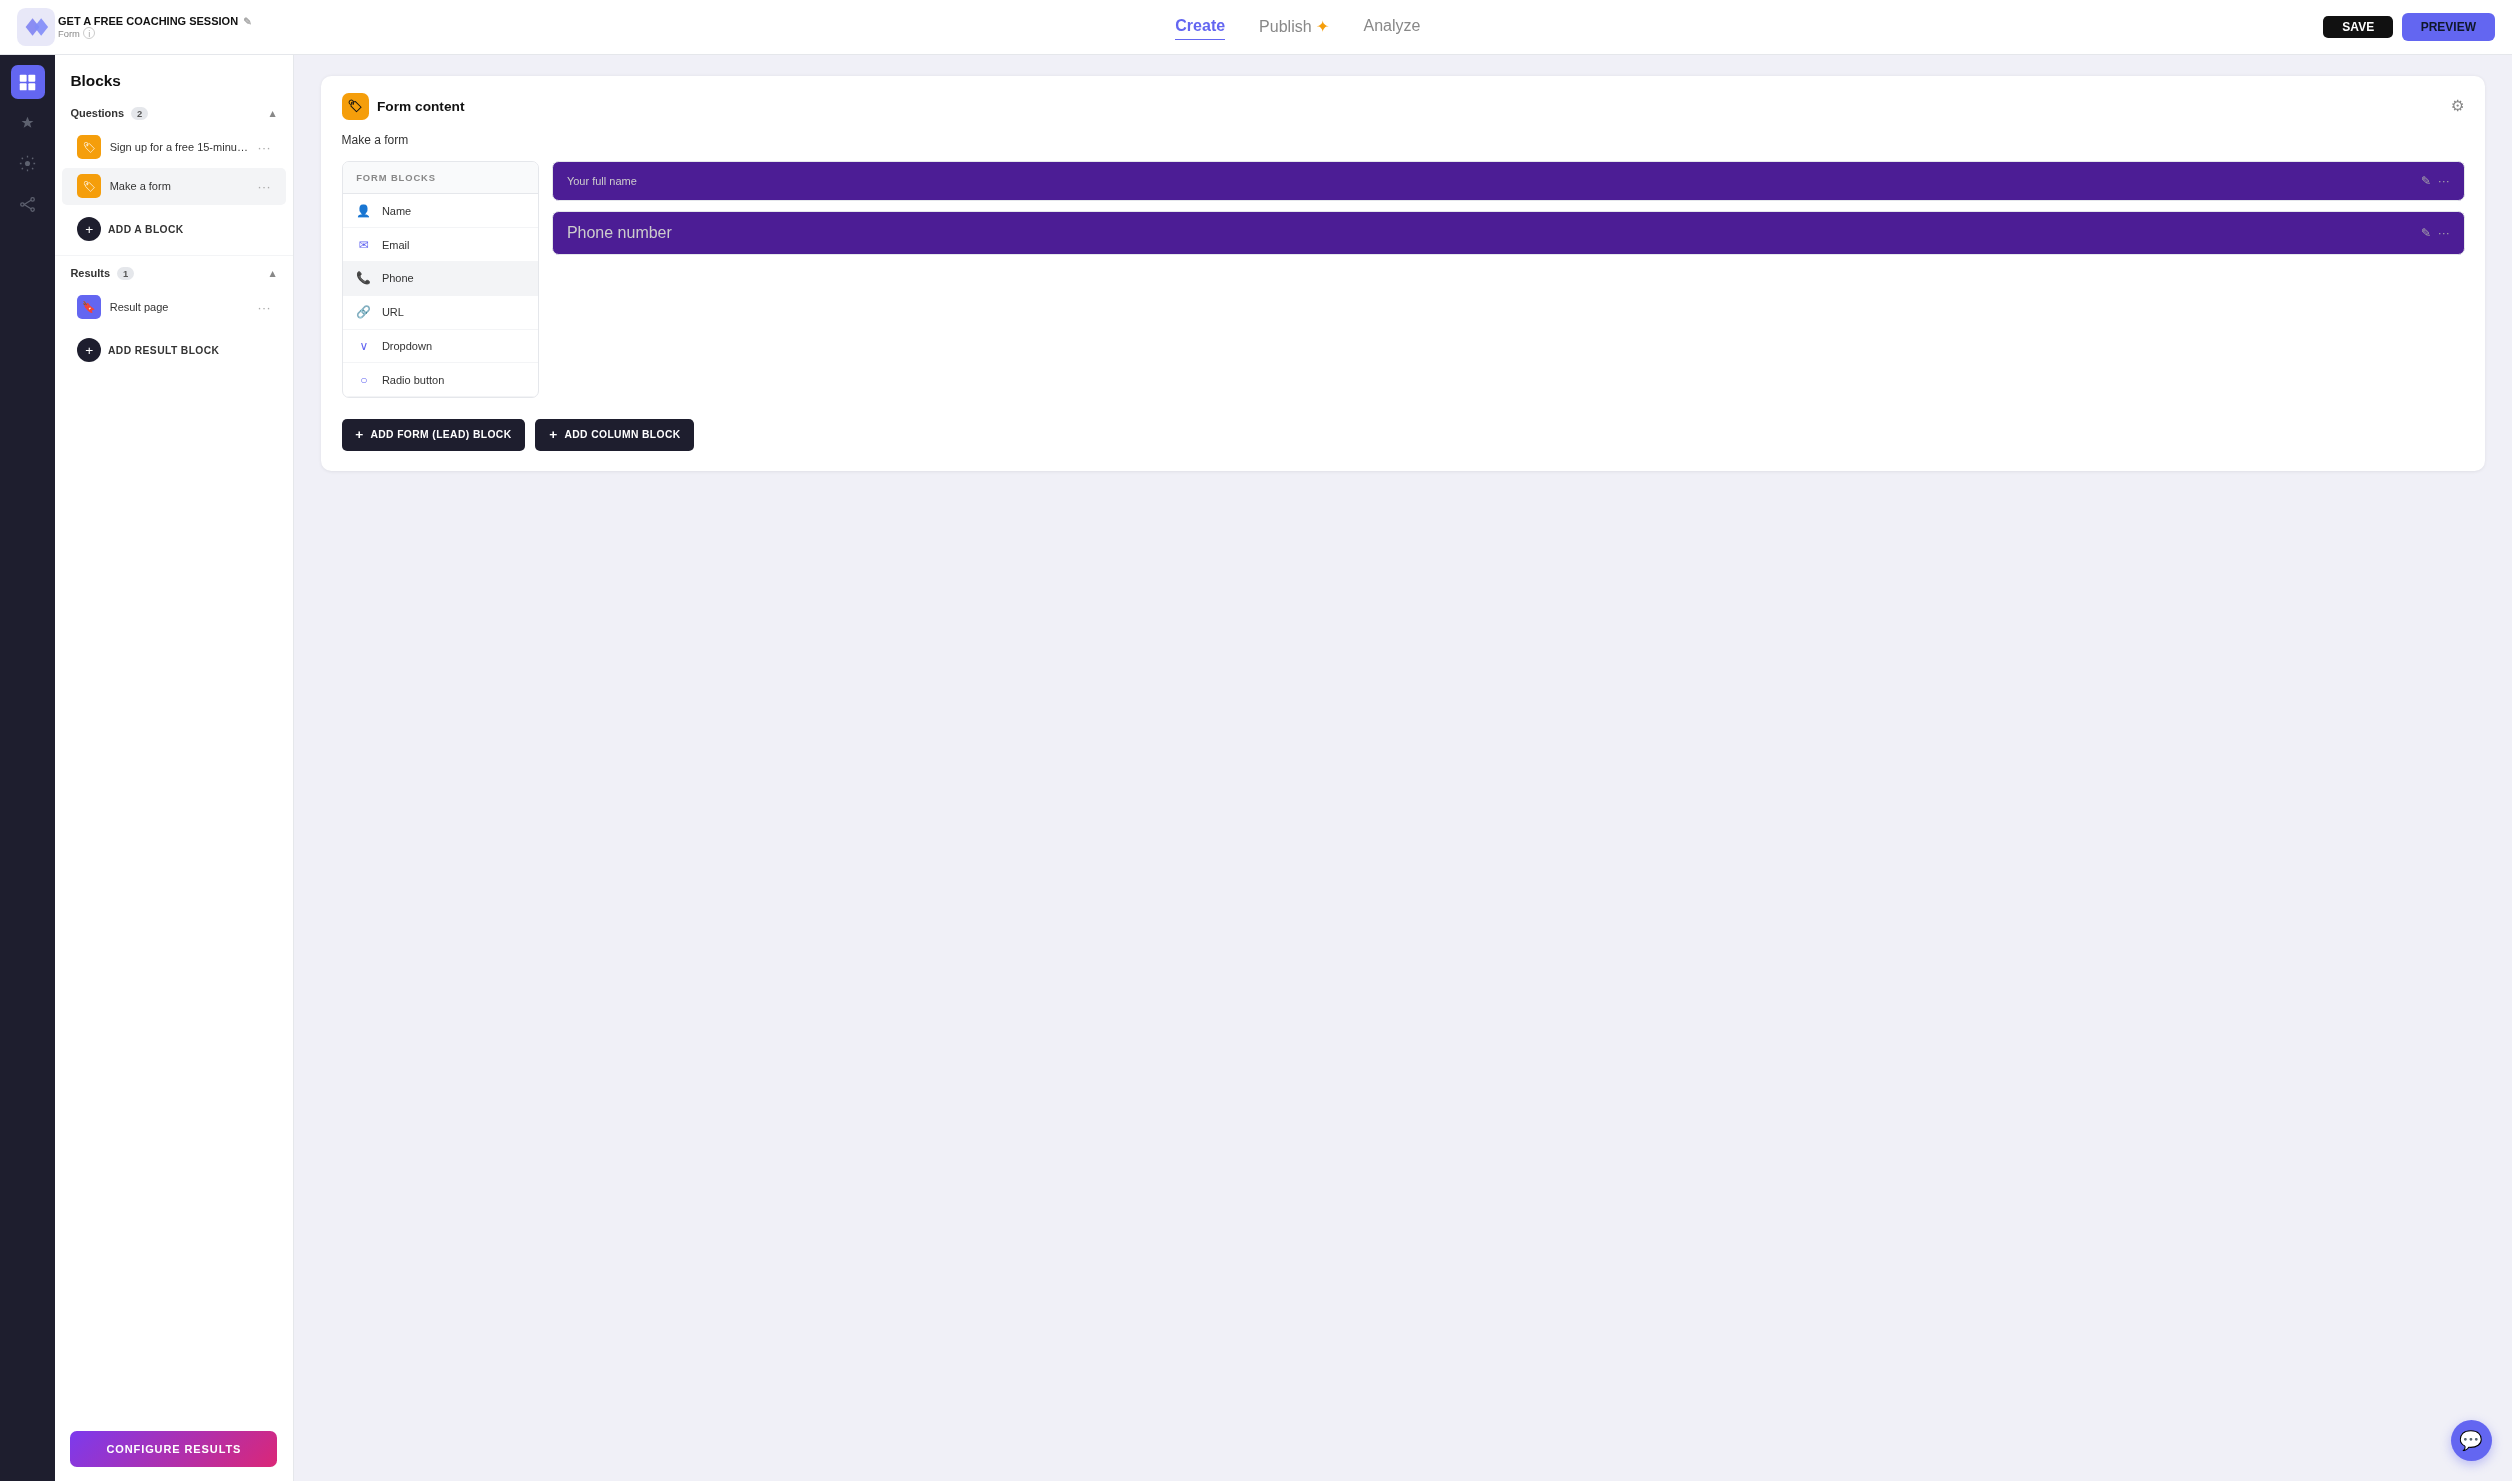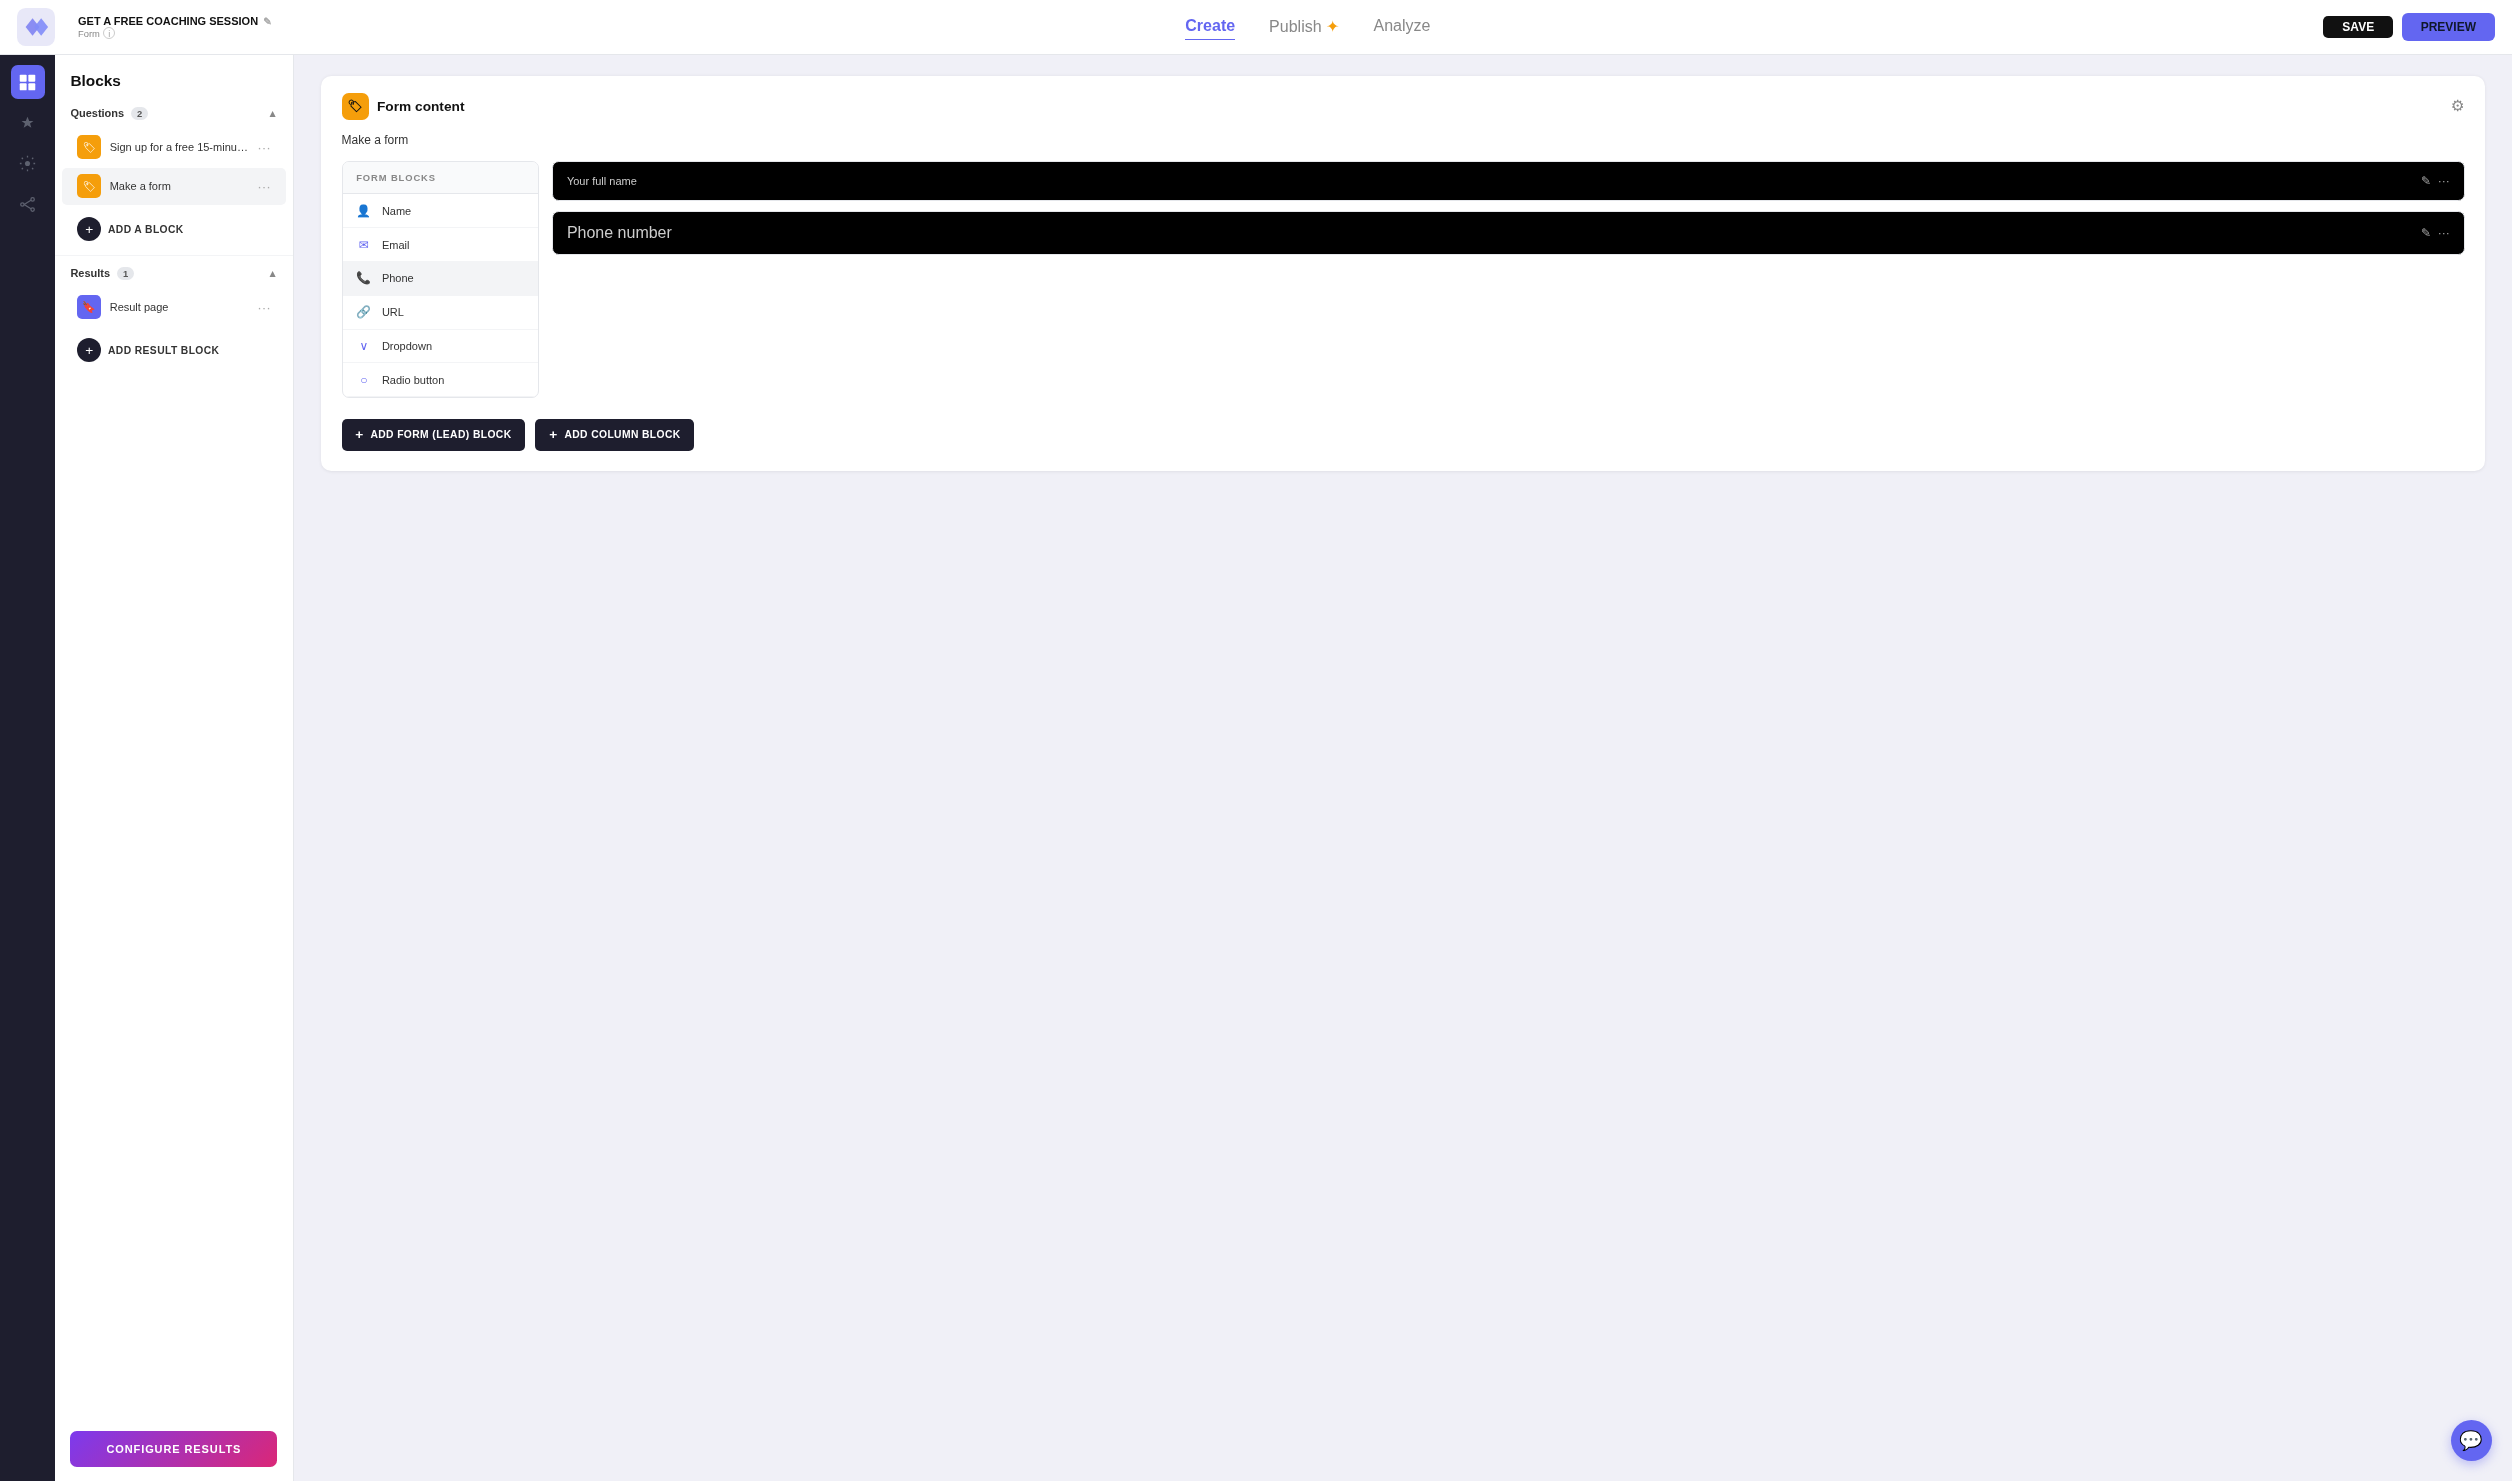--- a/index.html
+++ b/index.html
@@ -4,21 +4,21 @@
   <style>
     * { box-sizing: border-box; margin: 0; padding: 0; }
     body { font-family: -apple-system, BlinkMacSystemFont, 'Segoe UI', sans-serif; background: #f0f0f7; height: 100vh; overflow: hidden; }
 
     
     .topnav {
       display: flex; align-items: center; height: 55px;
       background: #fff; border-bottom: 0.9px solid #e5e7eb;
       padding: 0 17px; position: relative; z-index: 100;
     }
-    .topnav-logo { display: flex; align-items: center; gap: 23px; margin-right: 20.5px; }
+    .topnav-logo { display: flex; align-items: center; gap: 3px; margin-right: 20.5px; }
     .logo-icon { width: 38px; height: 38px; }
     .topnav-title { display: flex; flex-direction: column; }
     .topnav-title-main { font-size: 11px; font-weight: 700; color: #111; display: flex; align-items: center; gap: 5.1px; }
     .topnav-title-sub { font-size: 9.4px; color: #888; display: flex; align-items: center; gap: 3.4px; }
     .edit-icon { font-size: 10.3px; color: #aaa; cursor: pointer; }
     .info-icon { font-size: 9.4px; color: #aaa; cursor: pointer; border: 0.9px solid #ccc; border-radius: 50%; width: 12px; height: 12px; display: inline-flex; align-items: center; justify-content: center; }
     .topnav-center { flex: 1; display: flex; justify-content: center; gap: 34px; }
     .nav-tab { font-size: 16px; color: #888; cursor: pointer; padding: 3.4px 0; border-bottom: 1.7px solid transparent; }
     .nav-tab.active { color: #6366f1; border-bottom: 1.7px solid #6366f1; font-weight: 600; }
     .nav-tab-dot { color: #f59e0b; }
@@ -133,21 +133,21 @@
       padding: 9.4px 13.7px; cursor: pointer; border-bottom: 0.9px solid #f3f4f6;
     }
     .form-block-item.selected { background: #f3f4f6; }
     .form-block-icon { font-size: 12px; color: #6366f1; width: 15.4px; text-align: center; }
     .form-block-label { font-size: 11px; color: #333; }
 
     
     .form-preview-area { flex: 1; display: flex; flex-direction: column; gap: 10.3px; }
     .form-preview-input {
       border: 0.9px solid #e5e7eb; border-radius: 6.8px; padding: 12px 13.7px;
-      font-size: 11px; color: #ccc; background: #000000; display: flex; align-items: center; justify-content: space-between;
+      font-size: 11px; color: #ccc; background: #4c1d95; display: flex; align-items: center; justify-content: space-between;
     }
     .form-preview-actions { display: flex; gap: 6.8px; color: #aaa; font-size: 12px; cursor: pointer; }
 
     
     .phone-tooltip-container { position: relative; }
 
     
     .form-bottom-bar {
       display: flex; align-items: center; gap: 10.3px;
       padding: 13.7px 20.5px 20.5px; margin-top: 6.8px;

